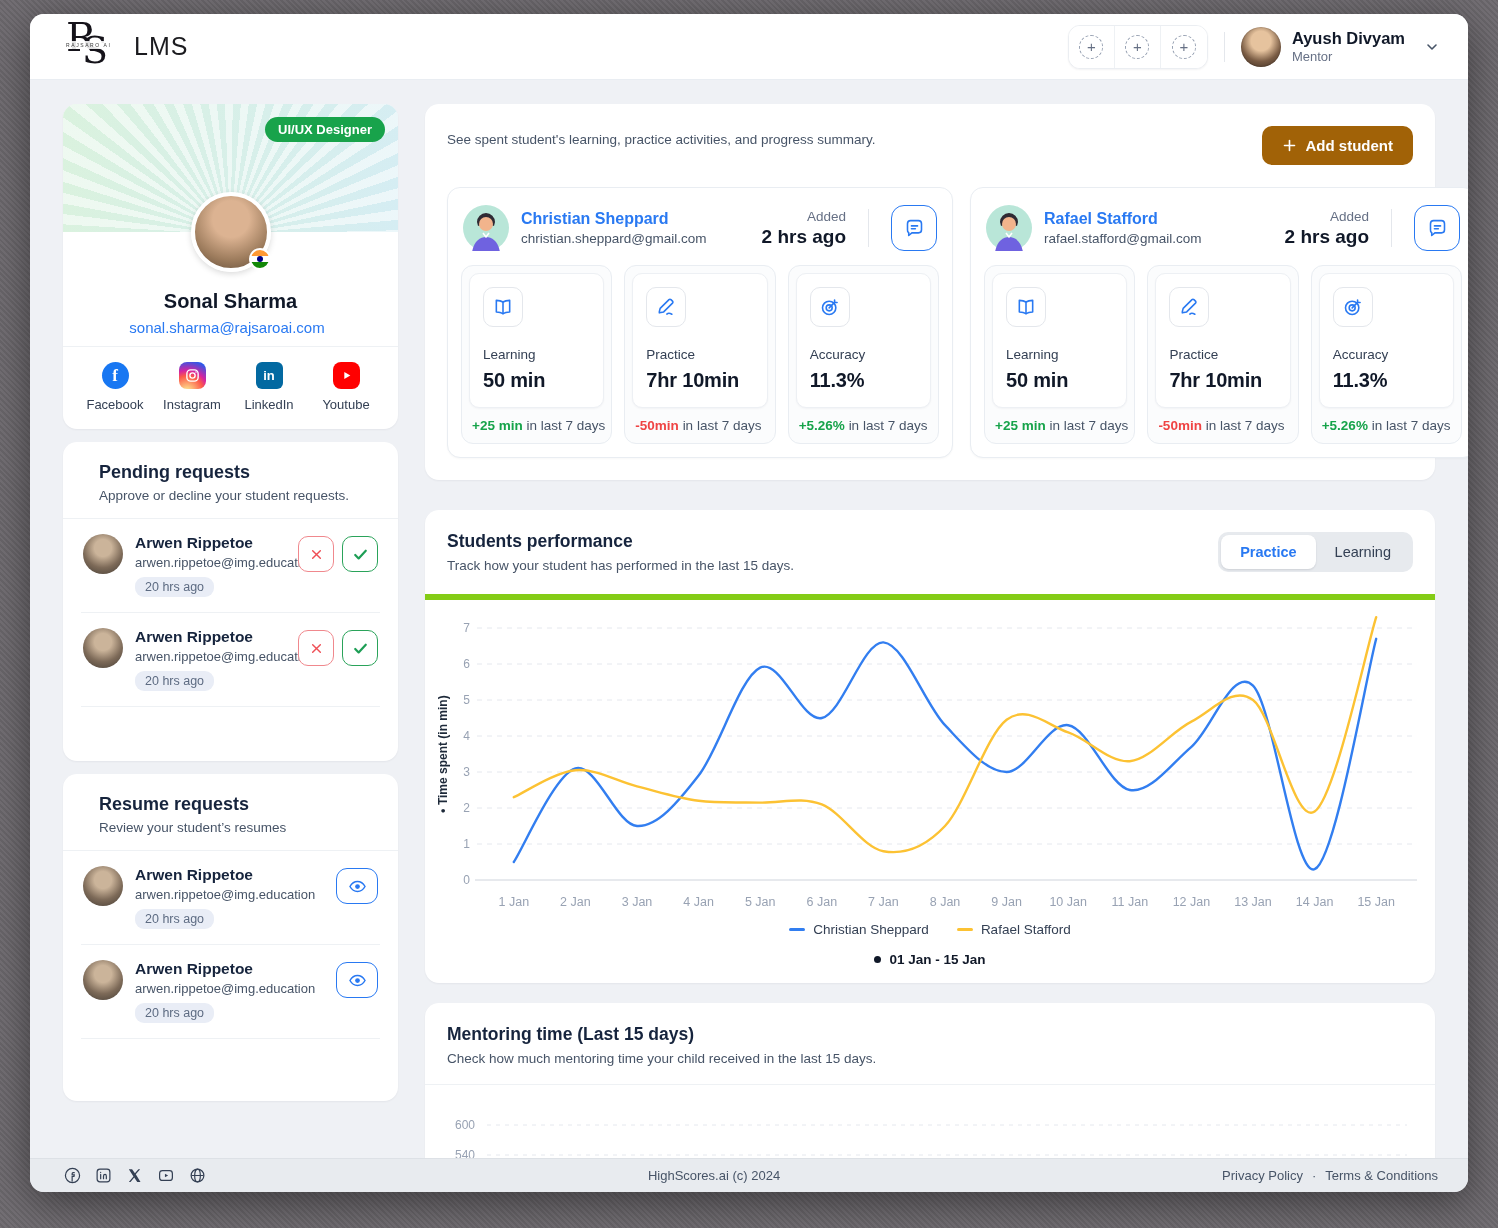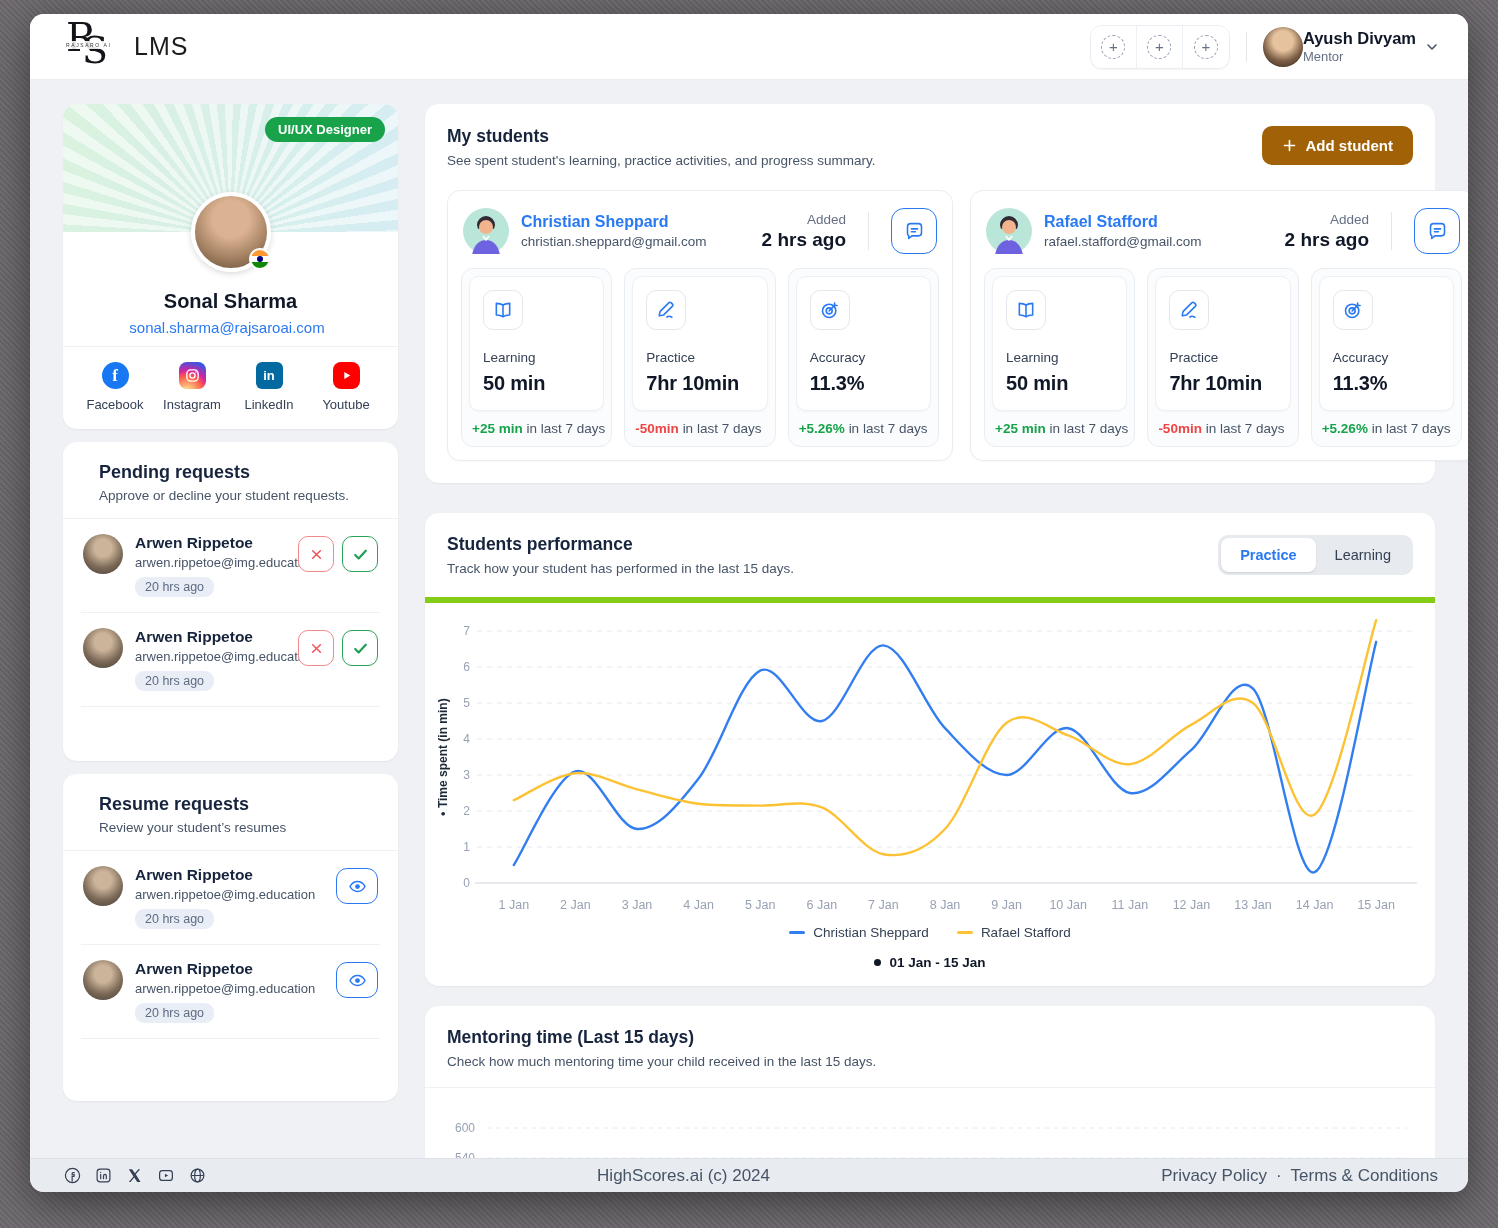--- a/index.html
+++ b/index.html
@@ -26,21 +26,21 @@
   .mono-r { position:absolute; left:2px; top:-6px; font-size:40px; }
   .mono-s { position:absolute; left:18px; top:8px; font-size:38px; }
   .mono-sub { position:absolute; left:0px; top:21px; font-size:5px; letter-spacing:1.6px; background:rgba(255,255,255,.88); padding:1px 2px; white-space:nowrap; font-family:"Liberation Sans",sans-serif; color:#3a3a3a; }
   .logo-lms { font-size:25px; letter-spacing:1px; font-weight:400; color:#1b1b1f; }
   .top-actions { margin-left:auto; display:flex; align-items:center; gap:16px; }
   .plus-group { display:flex; background:#fff; border:1px solid #ebeef2; border-radius:12px; box-shadow:0 1px 2px rgba(16,24,40,.05); overflow:hidden; }
   .plus-cell { width:46px; height:42px; display:flex; align-items:center; justify-content:center; border-right:1px solid #eef1f4; background:#fff; cursor:pointer; }
   .plus-cell:last-child { border-right:none; }
   .plus-circle { width:24px; height:24px; border:1.5px dashed #98a2b3; border-radius:50%; color:#667085; display:flex; align-items:center; justify-content:center; font-size:15px; line-height:1; }
   .top-divider { width:1px; height:30px; background:#e4e7ec; }
-  .user-chip { display:flex; align-items:center; cursor:pointer; }
+  .user-chip { display:flex; align-items:center; gap:11px; cursor:pointer; }
   .user-avatar { width:40px; height:40px; border-radius:50%; background:radial-gradient(circle at 50% 35%, #e6c39e 0 30%, #7a5c44 62%, #33261c 100%); box-shadow:inset 0 0 0 1px rgba(0,0,0,.08); }
   .user-name { font-weight:700; font-size:16.5px; color:#101828; line-height:1.2; }
   .user-role { font-size:13px; color:#667085; }
   .chev { margin-left:8px; color:#475467; display:flex; }
   
   .content { flex:1 1 auto; min-height:0; overflow:hidden; display:flex; gap:27px; padding:24px 33px 0; }
   .card { background:#fff; border-radius:14px; box-shadow:0 1px 2px rgba(16,24,40,.05); }
   .sidebar { flex:0 0 335px; width:335px; display:flex; flex-direction:column; gap:13px; }
   .main { flex:1 1 auto; min-width:0; display:flex; flex-direction:column; }
   
@@ -115,21 +115,21 @@
   .chart-wrap { padding:8px 8px 0 10px; }
   .legend-row { display:flex; justify-content:center; gap:28px; font-size:13.5px; color:#344054; padding:2px 0; }
   .legend-item { display:flex; align-items:center; cursor:pointer; }
   .legend-mark { display:inline-block; width:16px; height:3.5px; border-radius:2px; margin-right:8px; }
   .range-row { display:flex; align-items:center; justify-content:center; font-size:13.5px; font-weight:700; color:#101828; padding:13px 0 16px; }
   .range-dot { width:7px; height:7px; border-radius:50%; background:#101828; margin-right:8px; }
   
   .mentor-card { margin-top:20px; flex:0 0 auto; height:260px; overflow:hidden; }
   .mentor-head { padding:21px 22px 18px; border-bottom:1px solid #eef1f4; }
   
-  .footer { flex:0 0 34px; background:#e8ebef; border-top:1px solid #dde1e6; display:flex; align-items:center; padding:0 30px 0 34px; font-size:17px; color:#475467; }
+  .footer { flex:0 0 34px; background:#e8ebef; border-top:1px solid #dde1e6; display:flex; align-items:center; padding:0 30px 0 34px; font-size:13px; color:#475467; }
   .f-icons { display:flex; gap:14px; align-items:center; color:#344054; }
   .f-ic { display:flex; cursor:pointer; }
   .f-center { flex:1 1 auto; text-align:center; }
   .f-links { display:flex; align-items:center; gap:9px; }
   .f-link { cursor:pointer; }
   svg { display:block; }
   text { font-family:"Liberation Sans","DejaVu Sans",sans-serif; }
 </style>
 </head>
 <body>
@@ -290,21 +290,20 @@
           </div>
       </div>
 
     </div>
 
     <div class="main">
 
       <div class="card students-card">
         <div class="sec-head">
           <div>
-            <div class="sec-title">My students</div>
             <div class="sec-sub">See spent student's learning, practice activities, and progress summary.</div>
           </div>
           <button class="add-btn">
             <svg width="15" height="15" viewBox="0 0 24 24" fill="none" stroke="#fff" stroke-width="2.6" stroke-linecap="round">
                 <path d="M12 4v16M4 12h16"></path>
               </svg>
             <span>Add student</span>
           </button>
         </div>
         <div class="students-row" id="students-row">

